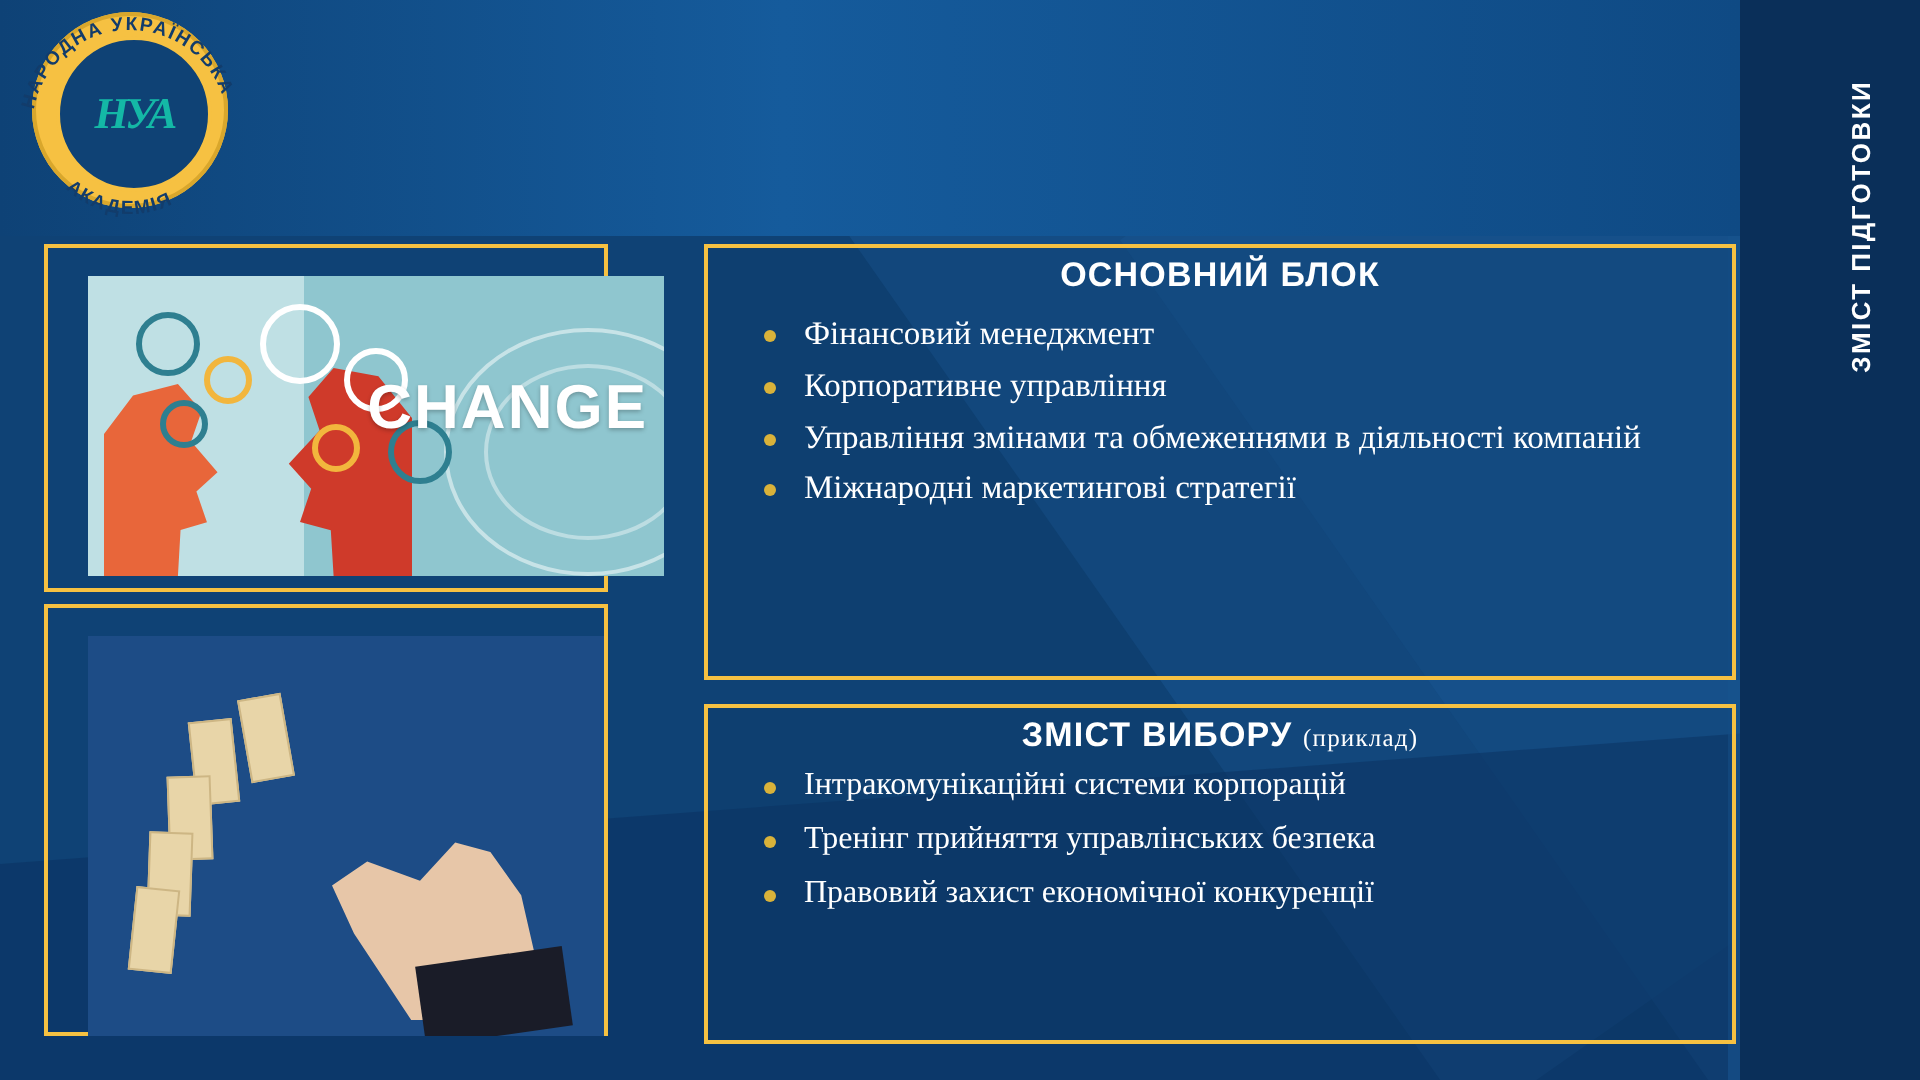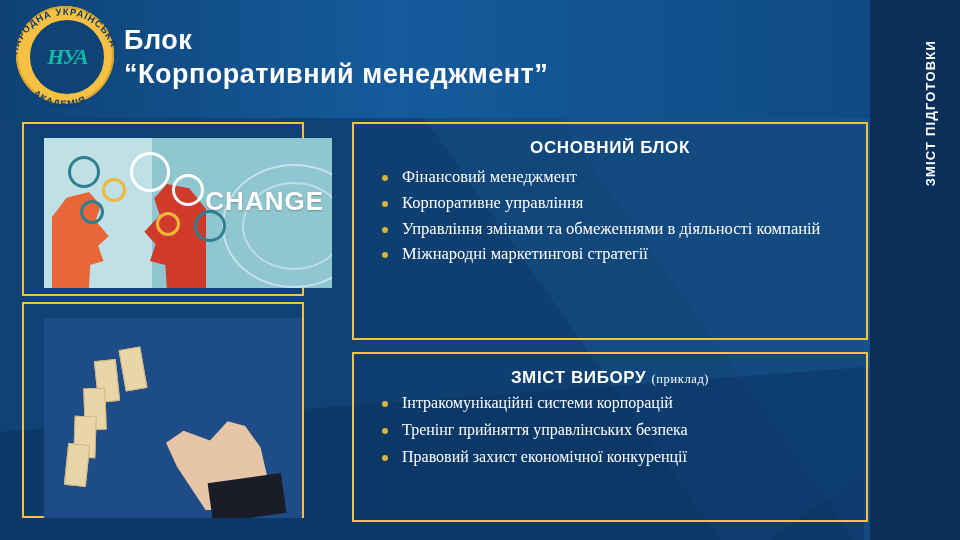--- a/index.html
+++ b/index.html
@@ -221,21 +221,21 @@
     clip-path: polygon(0 100%, 0 26%, 22% 6%, 56% 0, 74% 14%, 66% 30%, 86% 46%, 70% 56%, 78% 72%, 58% 76%, 56% 100%);
   }
   .pc-head-right {
     position: absolute; left: 92px; bottom: 0; width: 70px; height: 104px;
     background: #cf3a2a;
     clip-path: polygon(100% 100%, 100% 24%, 76% 4%, 44% 0, 26% 14%, 34% 30%, 12% 46%, 28% 58%, 20% 74%, 42% 78%, 44% 100%);
   }
   .pc-change-word {
     position: absolute; right: 8px; top: 48px;
     font-family: "Liberation Sans", sans-serif;
-    font-size: 26px; font-weight: bold; color: #ffffff;
+    font-size: 31px; font-weight: bold; color: #ffffff;
     letter-spacing: 1px;
     text-shadow: 0 1px 2px rgba(0,0,0,0.25);
   }
   .pc-rings {
     position: absolute; right: -34px; top: 26px; width: 140px; height: 120px;
     border-radius: 50%;
     border: 2px solid rgba(255,255,255,0.5);
   }
   .pc-rings::after {
     content: ""; position: absolute; left: 18px; top: 16px; right: 18px; bottom: 16px;
@@ -282,21 +282,21 @@
   }
   .panel-main { left: 352px; top: 122px; width: 512px; height: 214px; }
   .panel-choice { left: 352px; top: 352px; width: 512px; height: 166px; }
 
   .panel-title {
     text-align: center;
     color: #ffffff;
     font-size: 17px;
     font-weight: bold;
     letter-spacing: 0.6px;
-    margin-top: 14px;
+    margin-top: 4px;
   }
   .panel-title .suffix {
     font-size: 12.5px;
     font-weight: normal;
     font-family: Liberation Serif, serif;
   }
 
   ul.bullets {
     list-style: none;
     margin: 8px 0 0 0;
@@ -333,24 +333,20 @@
   <div class="bg-diag-light"></div>
   <div class="bg-diag-light2"></div>
   <div class="bg-dark-bottom"></div>
   <div class="bg-right-band-inner"></div>
   <div class="bg-right-band"></div>
 
   <div class="header">
     <div class="header-shade"></div>
   </div>
 
-  <div class="title-block">
-    <div class="title-line1">Блок</div>
-    <div class="title-line2">“Корпоративний менеджмент”</div>
-  </div>
 
   <div class="logo">
     <div class="logo-ring"></div>
     <div class="logo-inner">
       <span class="logo-mono">НУА</span>
     </div>
     <svg class="logo-text" viewBox="0 0 118 112">
       <defs>
         <path id="arcTop" d="M 10,62 A 49,49 0 0 1 108,62" fill="none"></path>
         <path id="arcBottom" d="M 12,58 A 47,47 0 0 0 106,58" fill="none"></path>

